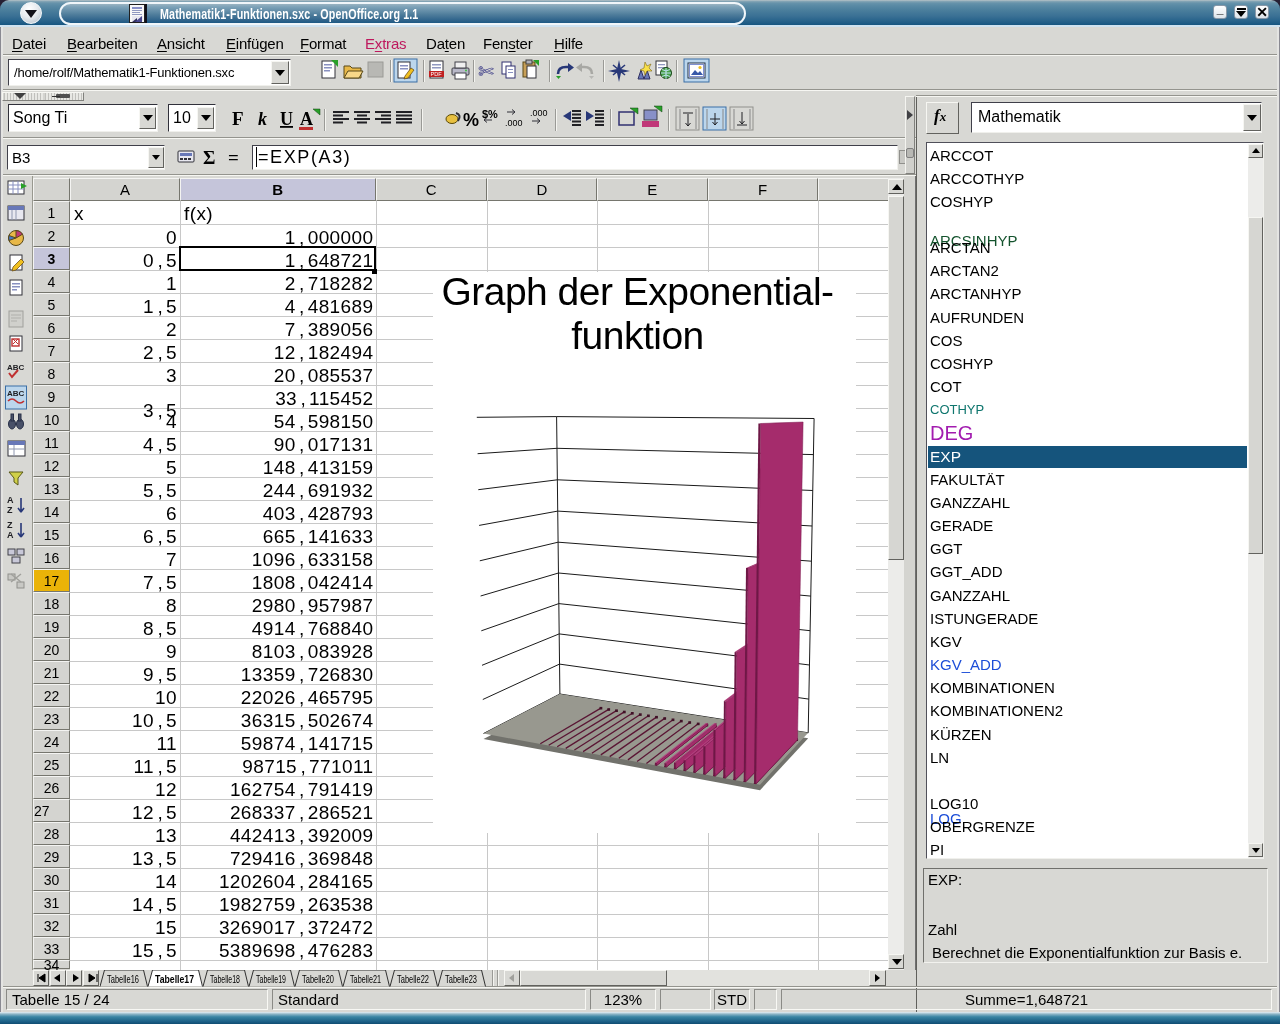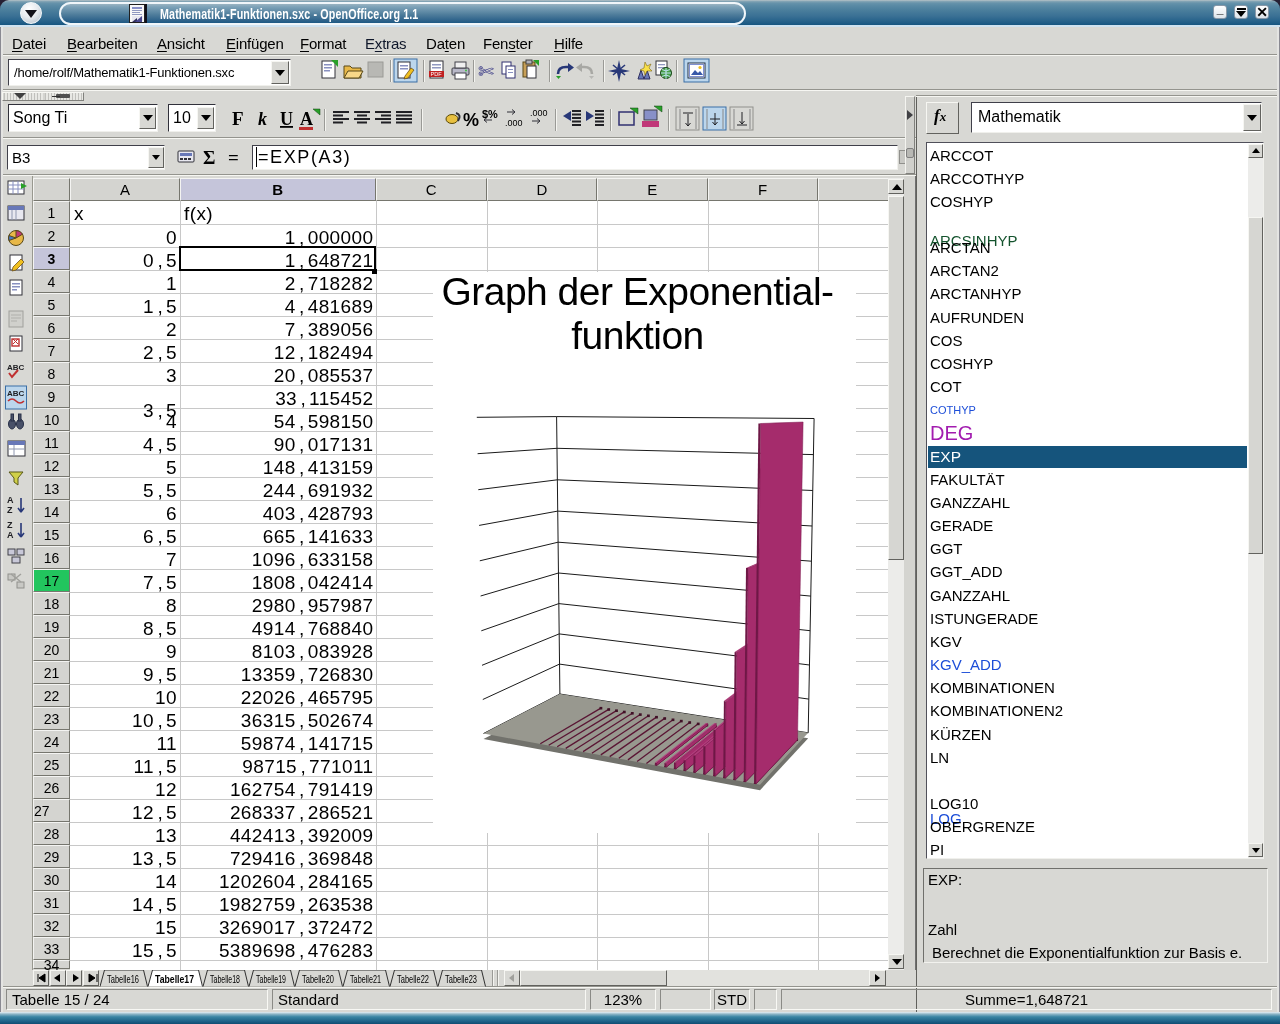--- a/index.html
+++ b/index.html
@@ -32,21 +32,21 @@
 <div class="abs" style="left:1234px;top:4.5px;width:14px;height:14.5px;border-radius:3px;background:linear-gradient(#ffffff,#dde4ea);border:1px solid #8898a8;color:#000;font-weight:bold;font-size:12px;text-align:center;line-height:13px"><span style="display:inline-block;position:relative;top:1px;width:0;height:0;border-left:5px solid transparent;border-right:5px solid transparent;border-top:6px solid #000;border-bottom:0"></span><span style="position:absolute;left:1.5px;top:2px;width:9px;height:2px;background:#000"></span></div>
 <div class="abs" style="left:1255px;top:4.5px;width:14px;height:14.5px;border-radius:3px;background:linear-gradient(#ffffff,#dde4ea);border:1px solid #8898a8;color:#000;font-weight:bold;font-size:12px;text-align:center;line-height:13px"><span style="position:relative;top:0px;font-size:14px">✕</span></div>
 <div class="abs" style="left:0;top:27px;width:3px;height:985px;background:#e4e4e2;border-left:1.5px solid #8a8a92"></div>
 <div class="abs" style="left:1277px;top:27px;width:3px;height:985px;background:#e4e4e2;border-right:1.5px solid #8a8a92"></div>
 <div class="abs" style="left:0;top:1012px;width:1280px;height:12px;background:linear-gradient(#e8f0f4 0%,#8ab4c6 18%,#3a85a4 40%,#2a7294 60%,#1c5f86 80%,#114c72 100%)"></div>
 <div class="abs" style="left:12px;top:35px;font-size:15px;letter-spacing:-0.2px;color:#000"><u>D</u>atei</div>
 <div class="abs" style="left:67px;top:35px;font-size:15px;letter-spacing:-0.2px;color:#000"><u>B</u>earbeiten</div>
 <div class="abs" style="left:157px;top:35px;font-size:15px;letter-spacing:-0.2px;color:#000"><u>A</u>nsicht</div>
 <div class="abs" style="left:226px;top:35px;font-size:15px;letter-spacing:-0.2px;color:#000"><u>E</u>infügen</div>
 <div class="abs" style="left:300px;top:35px;font-size:15px;letter-spacing:-0.2px;color:#000"><u>F</u>ormat</div>
-<div class="abs" style="left:365px;top:35px;font-size:15px;letter-spacing:-0.2px;color:#0f172a">E<u>x</u>tras</div>
+<div class="abs" style="left:365px;top:35px;font-size:15px;letter-spacing:-0.2px;color:#be185d">E<u>x</u>tras</div>
 <div class="abs" style="left:426px;top:35px;font-size:15px;letter-spacing:-0.2px;color:#000">Da<u>t</u>en</div>
 <div class="abs" style="left:483px;top:35px;font-size:15px;letter-spacing:-0.2px;color:#000">Fen<u>s</u>ter</div>
 <div class="abs" style="left:554px;top:35px;font-size:15px;letter-spacing:-0.2px;color:#000"><u>H</u>ilfe</div>
 <div class="abs" style="left:3px;top:54px;width:1274px;height:2px;border-top:1px solid #94948e;border-bottom:1px solid #f6f6f2"></div>
 <div class="abs white" style="left:8px;top:59px;width:283px;height:27px;border:1.5px solid #40404a;border-bottom-color:#f0f0ec;border-right-color:#f0f0ec"></div>
 <div class="abs" style="left:14px;top:65px;font-size:13px;letter-spacing:-0.2px">/home/rolf/Mathematik1-Funktionen.sxc</div>
 <div class="abs btn" style="left:271px;top:61px;width:18px;height:23px"></div>
 <div class="abs" style="left:275px;top:70px;width:0;height:0;border-left:5px solid transparent;border-right:5px solid transparent;border-top:6px solid #000"></div>
 <svg class="abs" width="720" height="30" viewBox="0 0 720 30" style="left:0;top:58px" xmlns="http://www.w3.org/2000/svg">
 <g>
@@ -310,21 +310,21 @@
 <div class="abs" style="left:33px;top:339.3px;width:37px;height:23px;background:#d4d4d0;border:1px solid #76766e;border-top-color:#f4f4f2;border-left-color:#f4f4f2;font-size:14px;text-align:center;line-height:22px;color:#000">7</div>
 <div class="abs" style="left:33px;top:362.3px;width:37px;height:23px;background:#d4d4d0;border:1px solid #76766e;border-top-color:#f4f4f2;border-left-color:#f4f4f2;font-size:14px;text-align:center;line-height:22px;color:#000">8</div>
 <div class="abs" style="left:33px;top:385.3px;width:37px;height:23px;background:#d4d4d0;border:1px solid #76766e;border-top-color:#f4f4f2;border-left-color:#f4f4f2;font-size:14px;text-align:center;line-height:22px;color:#000">9</div>
 <div class="abs" style="left:33px;top:408.3px;width:37px;height:23px;background:#d4d4d0;border:1px solid #76766e;border-top-color:#f4f4f2;border-left-color:#f4f4f2;font-size:14px;text-align:center;line-height:22px;color:#000">10</div>
 <div class="abs" style="left:33px;top:431.3px;width:37px;height:23px;background:#d4d4d0;border:1px solid #76766e;border-top-color:#f4f4f2;border-left-color:#f4f4f2;font-size:14px;text-align:center;line-height:22px;color:#000">11</div>
 <div class="abs" style="left:33px;top:454.3px;width:37px;height:23px;background:#d4d4d0;border:1px solid #76766e;border-top-color:#f4f4f2;border-left-color:#f4f4f2;font-size:14px;text-align:center;line-height:22px;color:#000">12</div>
 <div class="abs" style="left:33px;top:477.3px;width:37px;height:23px;background:#d4d4d0;border:1px solid #76766e;border-top-color:#f4f4f2;border-left-color:#f4f4f2;font-size:14px;text-align:center;line-height:22px;color:#000">13</div>
 <div class="abs" style="left:33px;top:500.3px;width:37px;height:23px;background:#d4d4d0;border:1px solid #76766e;border-top-color:#f4f4f2;border-left-color:#f4f4f2;font-size:14px;text-align:center;line-height:22px;color:#000">14</div>
 <div class="abs" style="left:33px;top:523.3px;width:37px;height:23px;background:#d4d4d0;border:1px solid #76766e;border-top-color:#f4f4f2;border-left-color:#f4f4f2;font-size:14px;text-align:center;line-height:22px;color:#000">15</div>
 <div class="abs" style="left:33px;top:546.3px;width:37px;height:23px;background:#d4d4d0;border:1px solid #76766e;border-top-color:#f4f4f2;border-left-color:#f4f4f2;font-size:14px;text-align:center;line-height:22px;color:#000">16</div>
-<div class="abs" style="left:33px;top:569.3px;width:37px;height:23px;background:#22c55e;border:1px solid #76766e;border-top-color:#f4f4f2;border-left-color:#f4f4f2;font-size:14px;text-align:center;line-height:22px;color:#000">17</div>
+<div class="abs" style="left:33px;top:569.3px;width:37px;height:23px;background:#eab308;border:1px solid #76766e;border-top-color:#f4f4f2;border-left-color:#f4f4f2;font-size:14px;text-align:center;line-height:22px;color:#000">17</div>
 <div class="abs" style="left:33px;top:592.3px;width:37px;height:23px;background:#d4d4d0;border:1px solid #76766e;border-top-color:#f4f4f2;border-left-color:#f4f4f2;font-size:14px;text-align:center;line-height:22px;color:#000">18</div>
 <div class="abs" style="left:33px;top:615.3px;width:37px;height:23px;background:#d4d4d0;border:1px solid #76766e;border-top-color:#f4f4f2;border-left-color:#f4f4f2;font-size:14px;text-align:center;line-height:22px;color:#000">19</div>
 <div class="abs" style="left:33px;top:638.3px;width:37px;height:23px;background:#d4d4d0;border:1px solid #76766e;border-top-color:#f4f4f2;border-left-color:#f4f4f2;font-size:14px;text-align:center;line-height:22px;color:#000">20</div>
 <div class="abs" style="left:33px;top:661.3px;width:37px;height:23px;background:#d4d4d0;border:1px solid #76766e;border-top-color:#f4f4f2;border-left-color:#f4f4f2;font-size:14px;text-align:center;line-height:22px;color:#000">21</div>
 <div class="abs" style="left:33px;top:684.3px;width:37px;height:23px;background:#d4d4d0;border:1px solid #76766e;border-top-color:#f4f4f2;border-left-color:#f4f4f2;font-size:14px;text-align:center;line-height:22px;color:#000">22</div>
 <div class="abs" style="left:33px;top:707.3px;width:37px;height:23px;background:#d4d4d0;border:1px solid #76766e;border-top-color:#f4f4f2;border-left-color:#f4f4f2;font-size:14px;text-align:center;line-height:22px;color:#000">23</div>
 <div class="abs" style="left:33px;top:730.3px;width:37px;height:23px;background:#d4d4d0;border:1px solid #76766e;border-top-color:#f4f4f2;border-left-color:#f4f4f2;font-size:14px;text-align:center;line-height:22px;color:#000">24</div>
 <div class="abs" style="left:33px;top:753.3px;width:37px;height:23px;background:#d4d4d0;border:1px solid #76766e;border-top-color:#f4f4f2;border-left-color:#f4f4f2;font-size:14px;text-align:center;line-height:22px;color:#000">25</div>
 <div class="abs" style="left:33px;top:776.3px;width:37px;height:23px;background:#d4d4d0;border:1px solid #76766e;border-top-color:#f4f4f2;border-left-color:#f4f4f2;font-size:14px;text-align:center;line-height:22px;color:#000">26</div>
 <div class="abs" style="left:33px;top:799.3px;width:37px;height:23px;background:#d4d4d0;border:1px solid #76766e;border-top-color:#f4f4f2;border-left-color:#f4f4f2;font-size:14px;text-align:left;line-height:22px;color:#000">27</div>
@@ -565,21 +565,21 @@
 <div class="abs" style="left:930px;top:167.66px;height:22px;overflow:hidden;font-size:15px;line-height:22px;color:#000">ARCCOTHYP</div>
 <div class="abs" style="left:930px;top:190.82px;height:22px;overflow:hidden;font-size:15px;line-height:22px;color:#000">COSHYP</div>
 <div class="abs" style="left:930px;top:230px;height:22px;overflow:hidden;font-size:15px;line-height:22px;color:#14532d">ARCSINHYP</div>
 <div class="abs" style="left:930px;top:237.14px;height:22px;overflow:hidden;font-size:15px;line-height:22px;color:#000">ARCTAN</div>
 <div class="abs" style="left:930px;top:260.3px;height:22px;overflow:hidden;font-size:15px;line-height:22px;color:#000">ARCTAN2</div>
 <div class="abs" style="left:930px;top:283.46px;height:22px;overflow:hidden;font-size:15px;line-height:22px;color:#000">ARCTANHYP</div>
 <div class="abs" style="left:930px;top:306.62px;height:22px;overflow:hidden;font-size:15px;line-height:22px;color:#000">AUFRUNDEN</div>
 <div class="abs" style="left:930px;top:329.78px;height:22px;overflow:hidden;font-size:15px;line-height:22px;color:#000">COS</div>
 <div class="abs" style="left:930px;top:352.94px;height:22px;overflow:hidden;font-size:15px;line-height:22px;color:#000">COSHYP</div>
 <div class="abs" style="left:930px;top:376.1px;height:22px;overflow:hidden;font-size:15px;line-height:22px;color:#000">COT</div>
-<div class="abs" style="left:930px;top:399.26px;height:22px;overflow:hidden;font-size:11px;line-height:22px;color:#1d4ed8">COTHYP</div>
+<div class="abs" style="left:930px;top:399.26px;height:22px;overflow:hidden;font-size:13px;line-height:22px;color:#0f766e">COTHYP</div>
 <div class="abs" style="left:930px;top:422.42px;height:22px;overflow:hidden;font-size:20px;line-height:22px;color:#a21caf">DEG</div>
 <div class="abs" style="left:928px;top:445.58px;width:319px;height:22px;background:#15547c;color:#fff;font-size:15.5px;padding-left:2px;line-height:22px">EXP</div>
 <div class="abs" style="left:930px;top:468.74px;height:22px;overflow:hidden;font-size:15px;line-height:22px;color:#000">FAKULTÄT</div>
 <div class="abs" style="left:930px;top:491.9px;height:22px;overflow:hidden;font-size:15px;line-height:22px;color:#000">GANZZAHL</div>
 <div class="abs" style="left:930px;top:515.06px;height:22px;overflow:hidden;font-size:15px;line-height:22px;color:#000">GERADE</div>
 <div class="abs" style="left:930px;top:538.22px;height:22px;overflow:hidden;font-size:15px;line-height:22px;color:#000">GGT</div>
 <div class="abs" style="left:930px;top:561.38px;height:22px;overflow:hidden;font-size:15px;line-height:22px;color:#000">GGT_ADD</div>
 <div class="abs" style="left:930px;top:584.54px;height:22px;overflow:hidden;font-size:15px;line-height:22px;color:#000">GANZZAHL</div>
 <div class="abs" style="left:930px;top:607.7px;height:22px;overflow:hidden;font-size:15px;line-height:22px;color:#000">ISTUNGERADE</div>
 <div class="abs" style="left:930px;top:630.86px;height:22px;overflow:hidden;font-size:15px;line-height:22px;color:#000">KGV</div>

